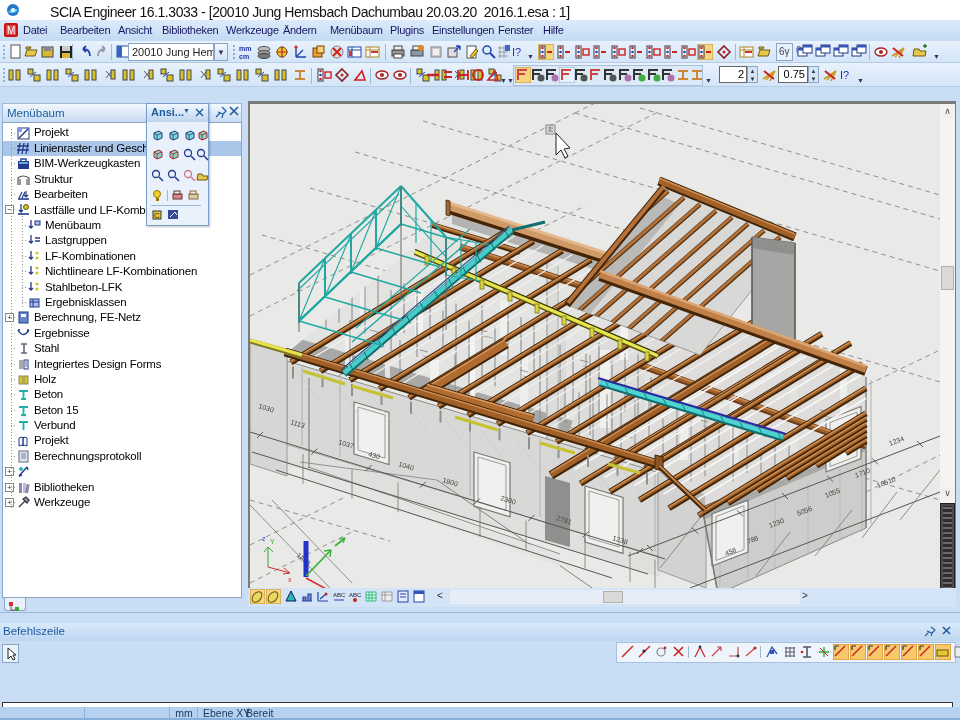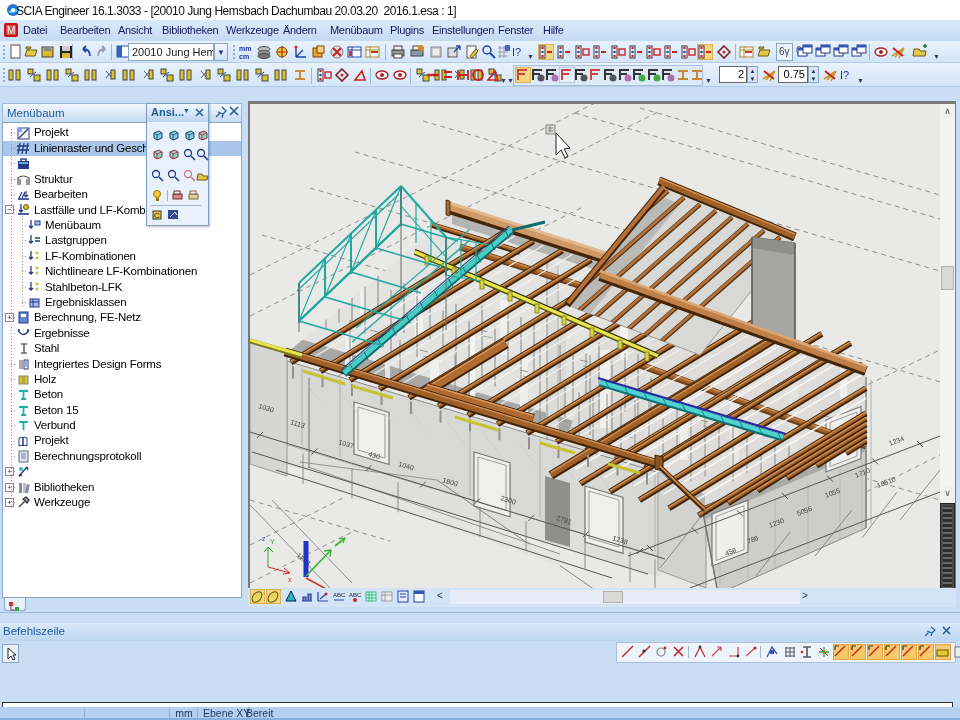--- a/index.html
+++ b/index.html
@@ -1,18 +1,18 @@
 <!DOCTYPE html>
 <html><head><meta charset="utf-8"><style>
 * { margin:0; padding:0; box-sizing:border-box; }
 body { width:960px; height:720px; overflow:hidden; position:relative;
   font-family:"Liberation Sans", sans-serif; background:#c9ddf5; }
 .abs { position:absolute; }
 .titlebar { left:0; top:0; width:960px; height:20px; background:#ffffff; }
-.titlebar .txt { position:absolute; left:16px; top:3px; font-size:12px; letter-spacing:-0.45px; top:4px; color:#111; white-space:nowrap;}
+.titlebar .txt { position:absolute; left:50px; top:3px; font-size:14px; letter-spacing:-0.45px; top:4px; color:#111; white-space:nowrap;}
 .menubar { left:0; top:20px; width:960px; height:21px;
   background:linear-gradient(#dcebfb,#c3daf3); }
 .menubar span { position:absolute; top:4px; font-size:11px; letter-spacing:-0.3px; color:#151560; }
 .tbrow1 { left:0; top:41px; width:960px; height:22px; background:linear-gradient(#e9f2fc,#d3e5f7); border-bottom:1px solid #b5cce6;}
 .tbrow2 { left:0; top:63px; width:960px; height:24px; background:linear-gradient(#e9f2fc,#d3e5f7); border-bottom:1px solid #b5cce6;}
 .vp-border { left:248px; top:101px; width:708px; height:487px; background:#7a7a78; }
 .vp-canvas { left:250px; top:104px; width:690px; height:484px; background:#e9e9e7; }
 .lpanel-head { left:2px; top:103px; width:240px; height:19px;
   background:linear-gradient(#f2f8fe,#c6dbf2); border:1px solid #9db9da; border-bottom:none;
   font-size:11.5px; color:#1d5a9e; padding:3px 0 0 4px; }
@@ -1087,20 +1087,23 @@
     </svg>
 <div class="abs" style="left:8px;top:10px;width:5px;height:1px;background:repeating-linear-gradient(90deg,#999 0 1px,transparent 1px 3px)"></div>
 <div class="treerow" style="top:18px;background:#aac6e8"></div>
 <div class="treerow" style="top:18px">
       <span style="position:absolute;left:31px;top:1px">Linienraster und Geschosse</span>
     </div>
 <svg class="abs" style="left:14px;top:19px;" width="13" height="13">
       <path d="M3 1 L1 12 M7 1 L5 12 M11 1 L9 12 M0 4 h12 M0 8 h12" stroke="#223a8a" stroke-width="1.3"></path>
     </svg>
 <div class="abs" style="left:8px;top:25px;width:5px;height:1px;background:repeating-linear-gradient(90deg,#999 0 1px,transparent 1px 3px)"></div>
+<div class="treerow" style="top:33px">
+      <span style="position:absolute;left:31px;top:1px">BIM-Werkzeugkasten</span>
+    </div>
 <svg class="abs" style="left:14px;top:34px;" width="13" height="13">
       <rect x="1" y="4" width="11" height="8" fill="#223a8a"></rect>
       <rect x="4" y="2" width="5" height="3" fill="none" stroke="#223a8a" stroke-width="1.4"></rect>
       <rect x="2" y="5" width="9" height="2" fill="#66aadd"></rect>
     </svg>
 <div class="abs" style="left:8px;top:40px;width:5px;height:1px;background:repeating-linear-gradient(90deg,#999 0 1px,transparent 1px 3px)"></div>
 <div class="treerow" style="top:49px">
       <span style="position:absolute;left:31px;top:1px">Struktur</span>
     </div>
 <svg class="abs" style="left:14px;top:50px;" width="13" height="13">

